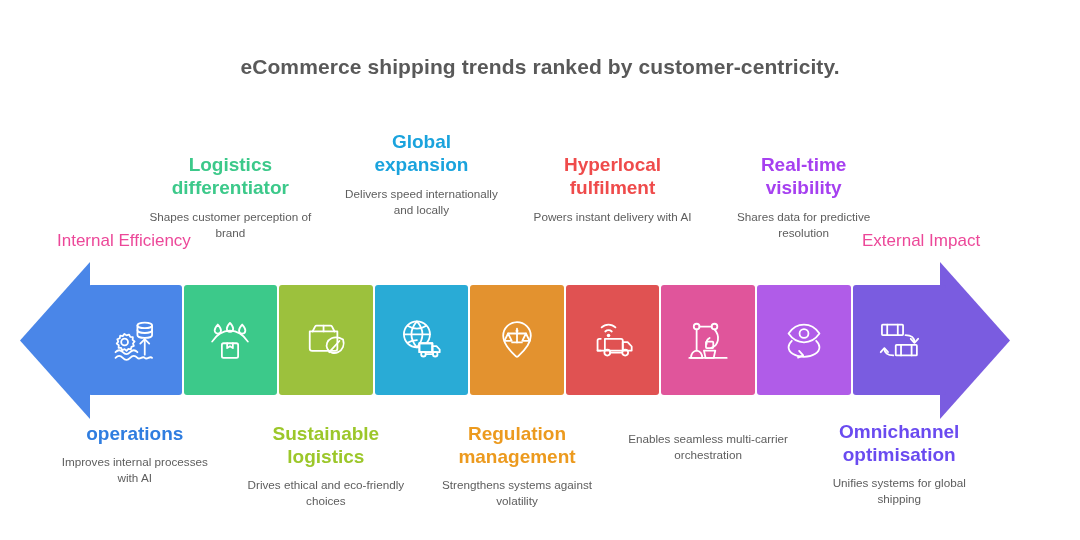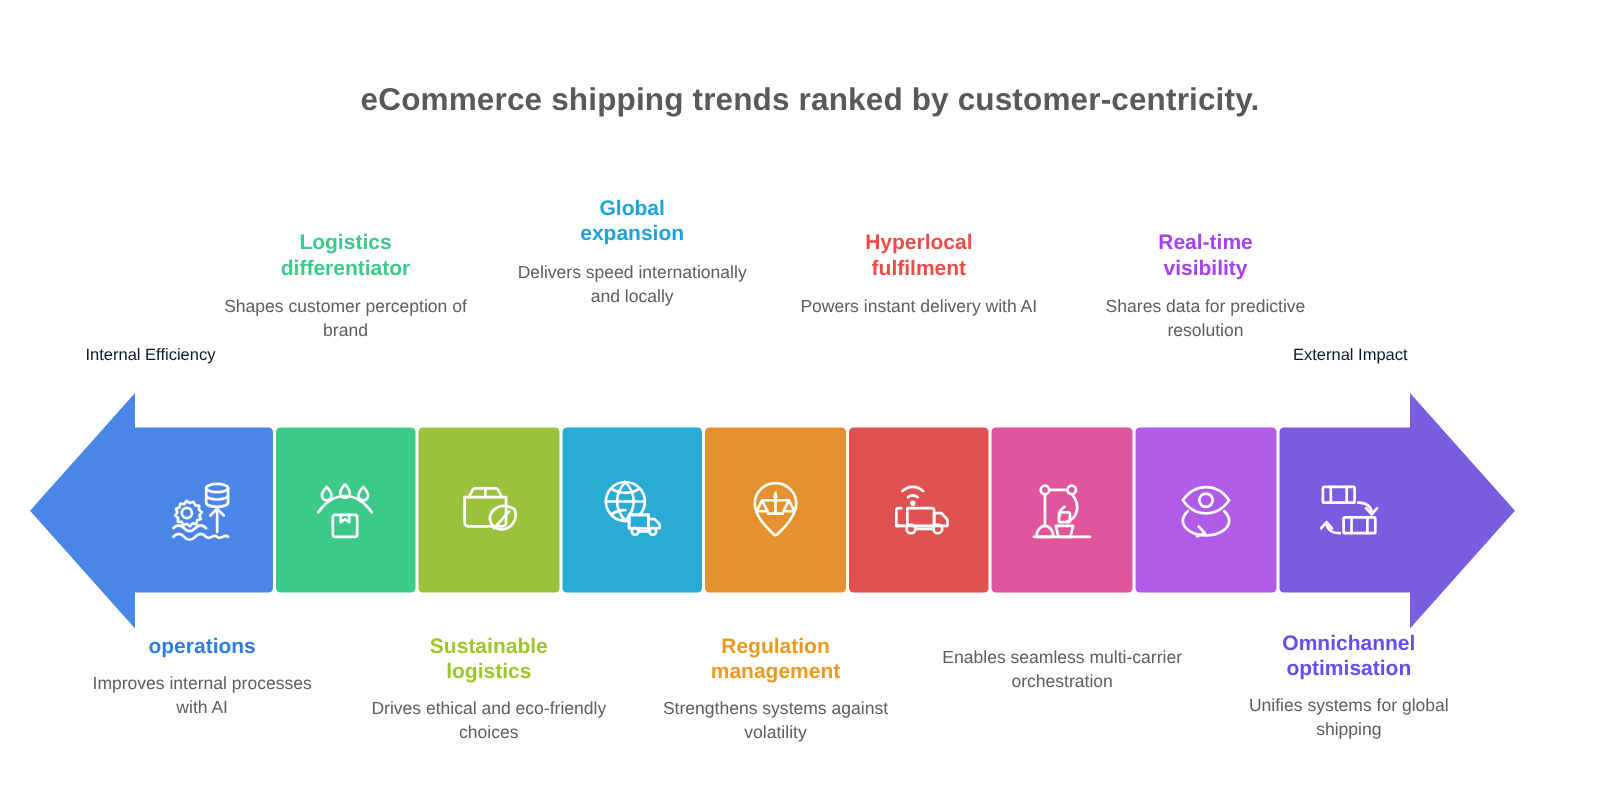--- a/index.html
+++ b/index.html
@@ -18,22 +18,22 @@
     font-size: 21px;
     font-weight: bold;
     color: #595959;
     letter-spacing: .1px;
   }
 
   
   .axis-cap {
     position: absolute;
     top: 231px;
-    font-size: 11px;
-    color: #0f172a;
+    font-size: 17px;
+    color: #ec4899;
     white-space: nowrap;
   }
   .axis-cap.left  { left: 57px; }
   .axis-cap.right { left: 862px; }
 
   
   .arrow-head {
     position: absolute;
     top: 262px;
     width: 70px; height: 157px;
@@ -59,21 +59,21 @@
   }
   .tile svg { width: 52px; height: 52px; display: block; }
 
   
   .callout {
     position: absolute;
     width: 170px;
     text-align: center;
   }
   .callout .head {
-    font-size: 14px;
+    font-size: 19px;
     font-weight: bold;
     line-height: 1.22;
   }
   .callout .desc {
     margin-top: 9px;
     font-size: 11.7px;
     line-height: 1.33;
     color: #5d5d5d;
   }
   .callout.top .desc { margin-top: 10px; text-align: center; }

